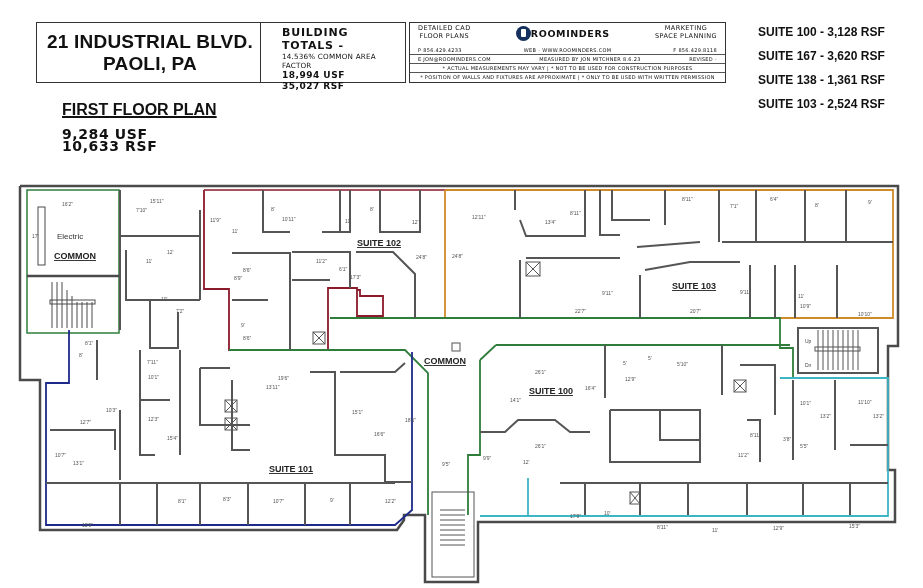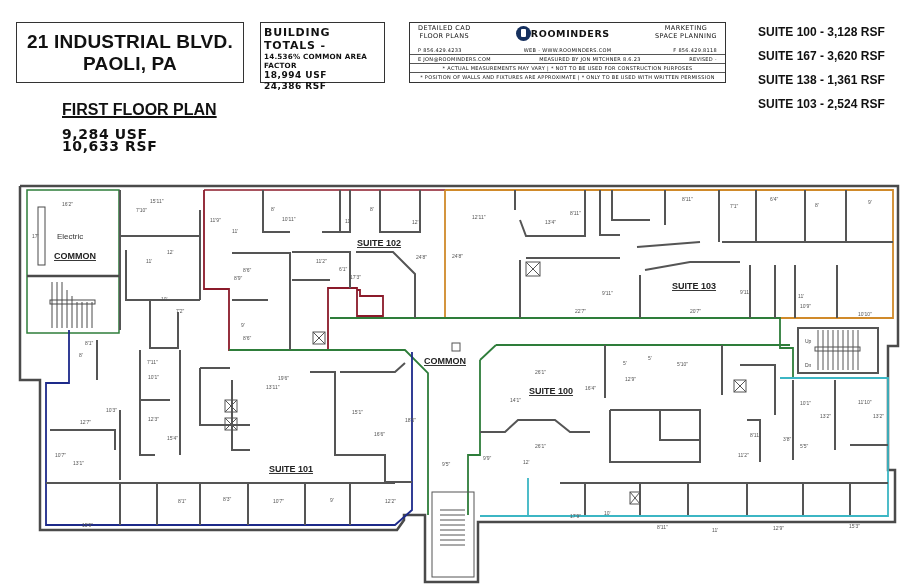--- a/index.html
+++ b/index.html
@@ -1,22 +1,22 @@
 <!DOCTYPE html>
 <html><head>
 <meta charset="utf-8">
 <style>
   html, body { margin:0; padding:0; background:#ffffff; }
   body { width:923px; height:588px; position:relative; overflow:hidden; font-family:"Liberation Sans", sans-serif; color:#111; }
   .box { position:absolute; border:1.5px solid #333; background:#fff; box-sizing:border-box; }
-  #addr-box { left:16px; top:22px; width:228px; height:61px; display:flex; flex-direction:column; align-items:center; justify-content:center; }
+  #addr-box { left:36px; top:22px; width:228px; height:61px; display:flex; flex-direction:column; align-items:center; justify-content:center; }
   #addr-box .l1, #addr-box .l2 { font-weight:bold; font-size:19px; line-height:22px; letter-spacing:0.2px; }
-  #totals-box { left:260px; top:22px; width:125px; height:61px; padding:3px 3px; }
+  #totals-box { left:260px; top:22px; width:146px; height:61px; padding:3px 21px; }
   #totals-box .t1 { font-weight:bold; font-size:11px; letter-spacing:0.8px; font-family:"DejaVu Sans", sans-serif; }
-  #totals-box .t2 { font-size:7.2px; font-weight:bold; letter-spacing:0.2px; font-family:"DejaVu Sans", sans-serif; }
+  #totals-box .t2 { font-size:7.2px; font-weight:normal; letter-spacing:0.2px; font-family:"DejaVu Sans", sans-serif; }
   #totals-box .t3 { font-size:9px; font-weight:bold; font-family:"DejaVu Sans", sans-serif; line-height:11px; letter-spacing:0.5px; }
   #company-box { left:409px; top:22px; width:317px; height:61px; font-family:"DejaVu Sans", sans-serif; }
   #company-box .row1 { display:flex; justify-content:space-between; align-items:flex-start; padding:1px 8px 0 8px; height:22px; }
   #company-box .svc { font-size:6.5px; text-align:center; line-height:8px; letter-spacing:0.4px; }
   #company-box .brand { display:flex; align-items:center; gap:0; font-size:9.5px; font-weight:bold; letter-spacing:0.6px; margin-top:2px; }
   #company-box .logo { width:15px; height:15px; border-radius:50%; background:#16305e; position:relative; }
   #company-box .logo::after { content:""; position:absolute; left:5px; top:3px; width:5px; height:8px; background:#fff; border-radius:1px; }
   #company-box .row2 { display:flex; justify-content:space-between; font-size:5px; padding:0 8px; height:8px; line-height:8px; border-bottom:1px solid #555; letter-spacing:0.3px; }
   #company-box .row3, #company-box .row4, #company-box .row5 { font-size:5px; line-height:8px; height:8px; text-align:center; letter-spacing:0.3px; border-bottom:1px solid #555; white-space:nowrap; overflow:hidden; }
   #company-box .row5 { border-bottom:none; }
@@ -32,21 +32,21 @@
 
 <div class="box" id="addr-box">
   <div class="l1">21 INDUSTRIAL BLVD.</div>
   <div class="l2">PAOLI, PA</div>
 </div>
 
 <div class="box" id="totals-box">
   <div class="t1">BUILDING TOTALS -</div>
   <div class="t2">14.536% COMMON AREA FACTOR</div>
   <div class="t3">18,994 USF</div>
-  <div class="t3">24,386 RSF</div>
+  <div class="t3">35,027 RSF</div>
 </div>
 
 <div class="box" id="company-box">
   <div class="row1">
     <div class="svc">
       <div>DETAILED CAD</div>
       <div>FLOOR PLANS</div>
     </div>
     <div class="brand">
       <span class="logo"></span>

